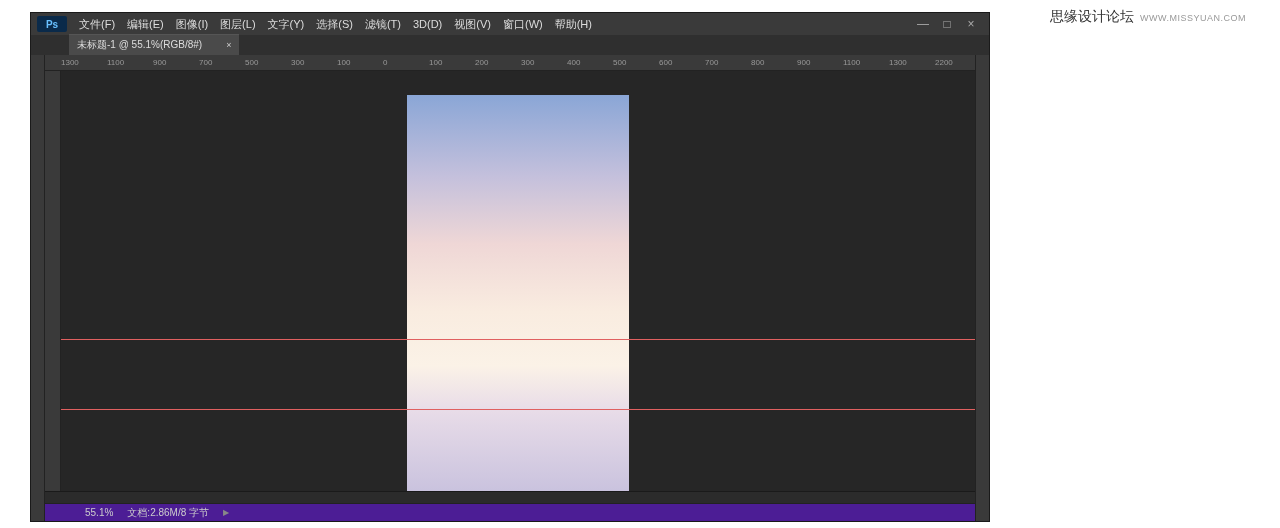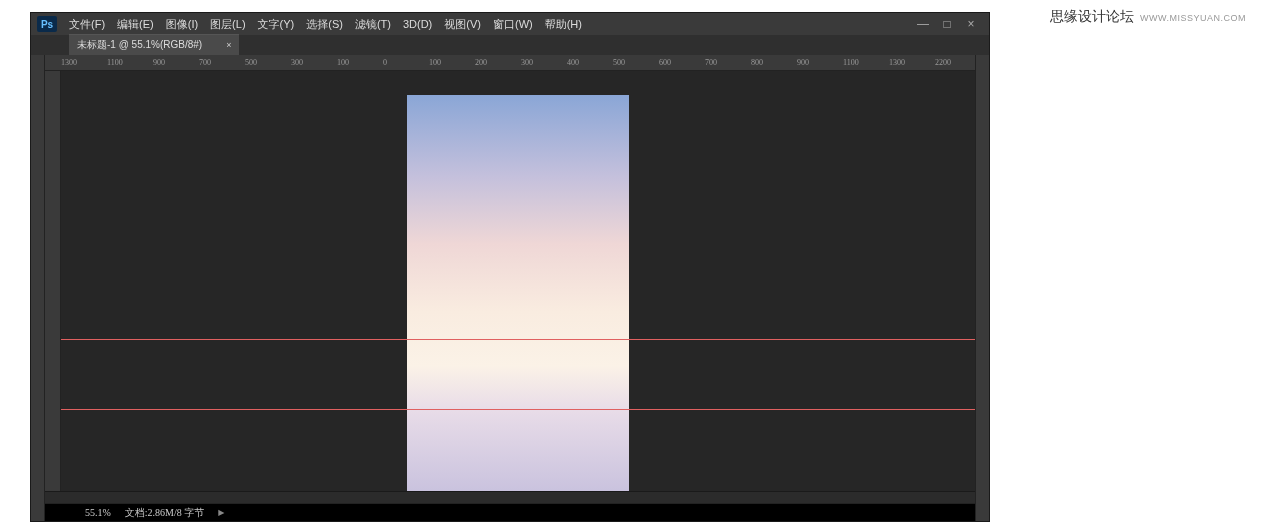--- a/index.html
+++ b/index.html
@@ -38,21 +38,21 @@
       height: 22px;
       background: #3a3a3a;
       display: flex;
       align-items: center;
       padding: 0 6px;
       font-size: 11px;
       color: #ddd;
       gap: 0;
     }
     .ps-logo {
-      width: 20px;
+      width: 30px;
       height: 16px;
       background: #0a2a4a;
       color: #68c0ff;
       font-size: 10px;
       font-weight: bold;
       display: flex;
       align-items: center;
       justify-content: center;
       border-radius: 2px;
       margin-right: 6px;
@@ -98,21 +98,20 @@
     .toolstrip {
       width: 14px;
       background: #3a3a3a;
       border-right: 1px solid #222;
     }
     .main-area {
       flex: 1;
       display: flex;
       flex-direction: column;
       min-width: 0;
-      font-family: Liberation Serif, serif;
     }
     .ruler-h {
       height: 16px;
       background: #3a3a3a;
       border-bottom: 1px solid #222;
       display: flex;
       align-items: center;
       font-size: 8px;
       color: #999;
       overflow: hidden;
@@ -161,21 +160,21 @@
     .guide {
       position: absolute;
       left: 0;
       right: 0;
       height: 1px;
       background: #e06060;
       z-index: 5;
     }
     .statusbar {
       height: 18px;
-      background: #000000;
+      background: #4c1d95;
       border-top: 1px solid #222;
       display: flex;
       align-items: center;
       font-size: 10px;
       color: #ccc;
       gap: 14px;
       padding: 0 10px 0 40px;
     }
     .statusbar .arrow { font-size: 8px; color: #888; }
     .scroll-h {

